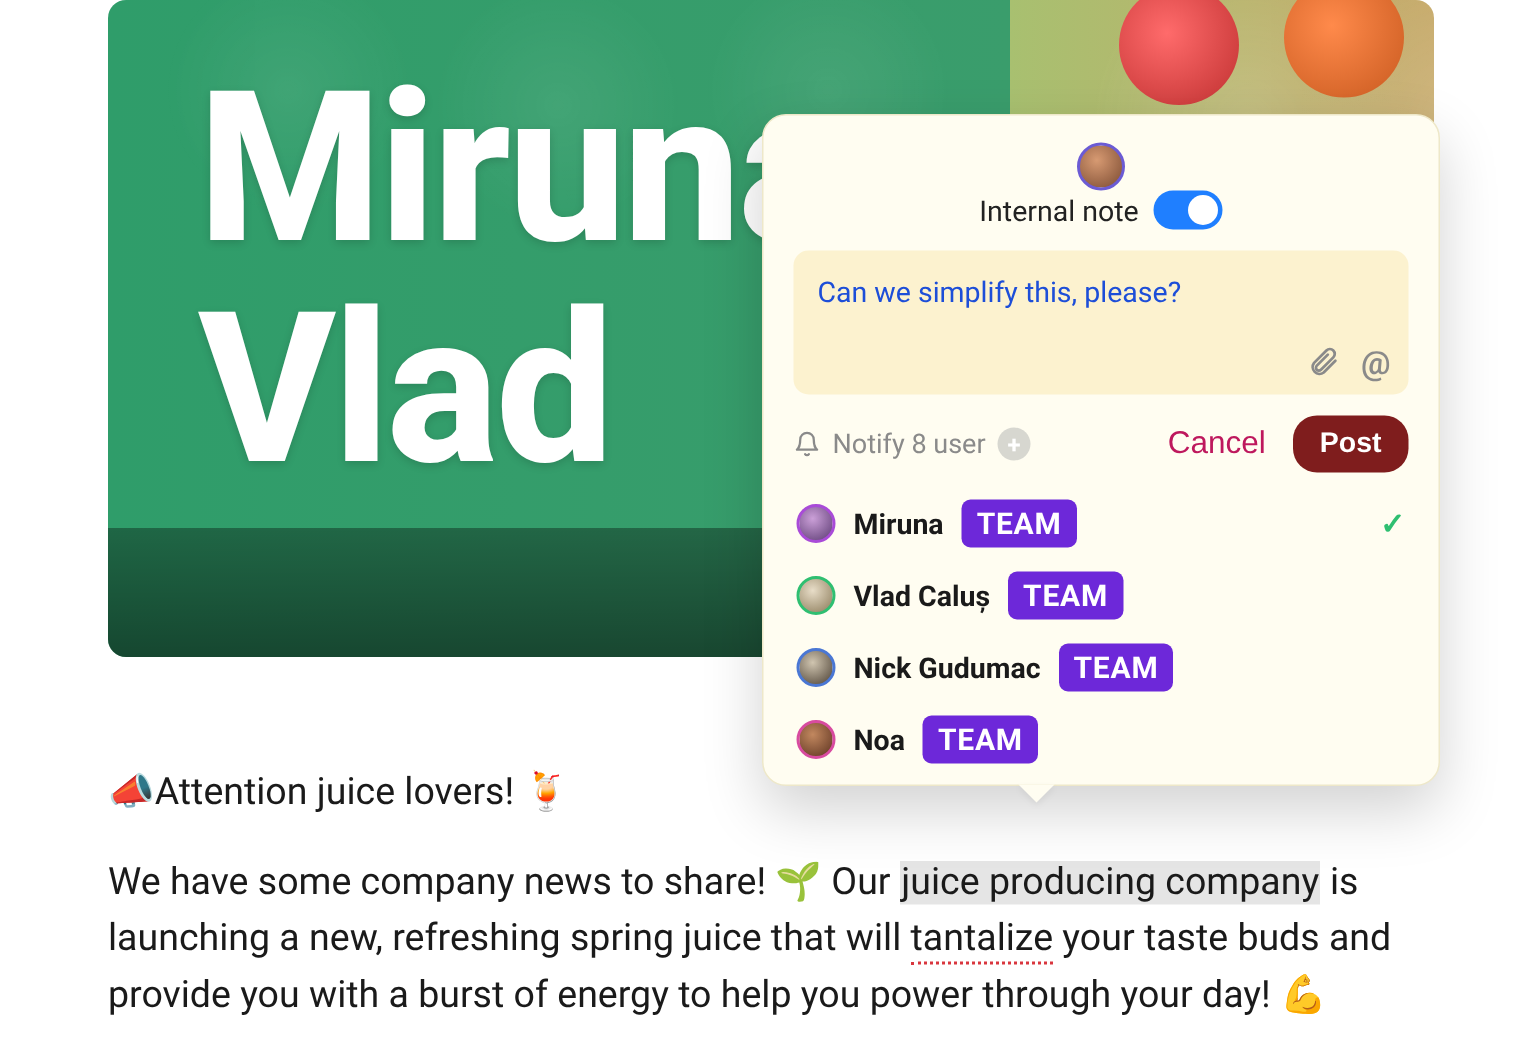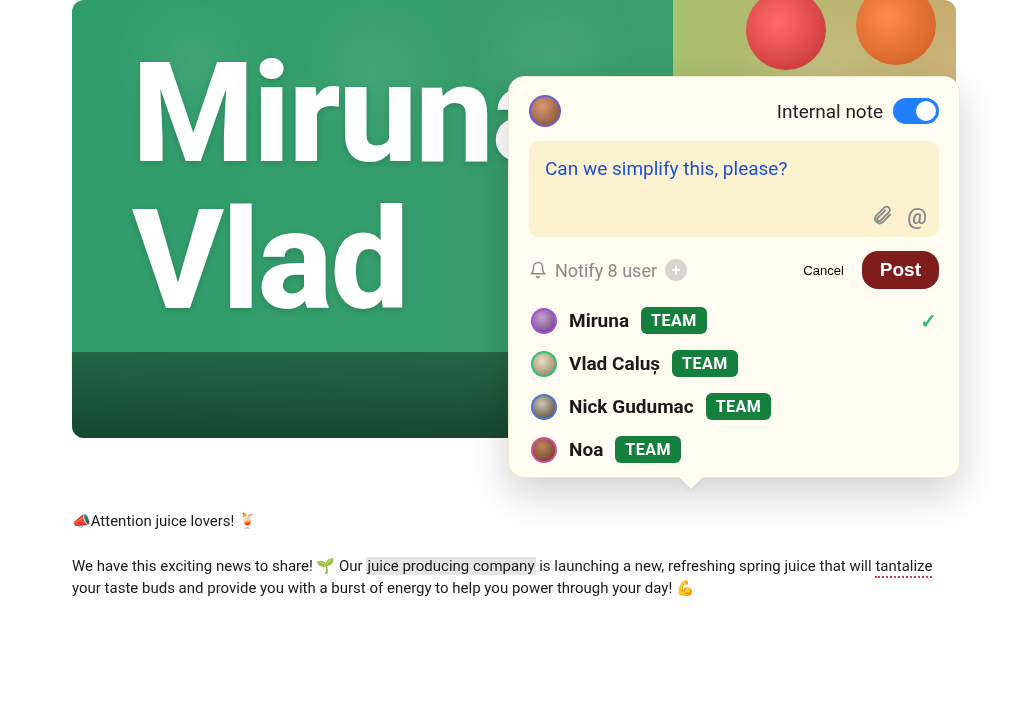--- a/index.html
+++ b/index.html
@@ -56,21 +56,21 @@
     color:#fff;
     letter-spacing:-2px;
     text-shadow:0 2px 6px rgba(0,0,0,0.15);
   }
 
   .post-body {
     position:absolute;
     left:72px;
     top:510px;
     width:884px;
-    font-size:15px;
+    font-size:25px;
     line-height:1.5;
     color:#1a1a1a;
   }
   .post-body p { margin-bottom:22px; }
   .hl-comment {
     background:#e5e5e5;
     padding:0 1px;
   }
   .spellcheck {
     border-bottom:2px dotted #d9363e;
@@ -99,20 +99,21 @@
     border-right:12px solid transparent;
     border-top:12px solid #fffdf1;
     filter:drop-shadow(0 2px 2px rgba(0,0,0,0.06));
   }
 
   .pop-header {
     display:flex;
     align-items:center;
     justify-content:space-between;
     margin-bottom:14px;
+    flex-direction:column;
   }
   .avatar {
     width:32px; height:32px;
     border-radius:50%;
     border:2px solid #6b5bd4;
     background:radial-gradient(circle at 40% 35%, #d79a72, #7a4a31);
     flex-shrink:0;
   }
   .av-miruna { border-color:#a94bd8; background:radial-gradient(circle at 40% 35%, #cba0d8, #5b3a72);}
   .av-vlad   { border-color:#2fbf71; background:radial-gradient(circle at 40% 35%, #e8ddc8, #8a7a58);}
@@ -177,45 +178,45 @@
     background:#d7d7d0;
     color:#fff;
     display:flex; align-items:center; justify-content:center;
     font-size:16px; font-weight:700;
     cursor:pointer;
   }
 
   .btn-row { display:flex; align-items:center; gap:18px; }
   .btn-cancel {
     background:none; border:none;
-    color:#000000;
-    font-size:13px;
+    color:#be185d;
+    font-size:21px;
     cursor:pointer;
   }
   .btn-post {
     background:#7f1d1d;
     color:#fff;
     border:none;
     border-radius:16px;
     padding:8px 18px;
     font-size:19px;
     font-weight:600;
     cursor:pointer;
   }
 
   .user-list { display:flex; flex-direction:column; gap:16px; padding:4px 2px 6px 2px;margin-top:12px; }
   .user-item {
     display:flex; align-items:center; gap:12px;
     cursor:pointer;
   }
   .user-name { font-size:19px; font-weight:700; color:#1a1a1a; }
   .team-badge {
-    background:#15803d;
+    background:#6d28d9;
     color:#fff;
-    font-size:16px;
+    font-size:20px;
     font-weight:700;
     letter-spacing:.5px;
     border-radius:6px;
     padding:4px 10px;
   }
   .check-icon {
     margin-left:auto;
     color:#2fbf71;
     font-size:20px;
     font-weight:700;
@@ -233,21 +234,21 @@
     <span>Miruna</span><br>
     <span>Vlad</span>
   </div>
 </div>
 
 <div class="post-body">
   <p>
     <span>📣Attention juice lovers! </span><span>🍹</span>
   </p>
   <p>
-    <span>We have this exciting news to share! 🌱 Our </span><span class="hl-comment">juice producing company</span><span> is launching a new, refreshing spring juice that will </span><span class="spellcheck">tantalize</span><span> your taste buds and provide you with a burst of energy to help you power through your day! 💪</span>
+    <span>We have some company news to share! 🌱 Our </span><span class="hl-comment">juice producing company</span><span> is launching a new, refreshing spring juice that will </span><span class="spellcheck">tantalize</span><span> your taste buds and provide you with a burst of energy to help you power through your day! 💪</span>
   </p>
 </div>
 
 <div class="popover">
 
   <div class="pop-header">
     <div class="avatar"></div>
     <div class="internal-wrap">
       <span class="internal-label">Internal note</span>
       <div class="toggle"></div>

